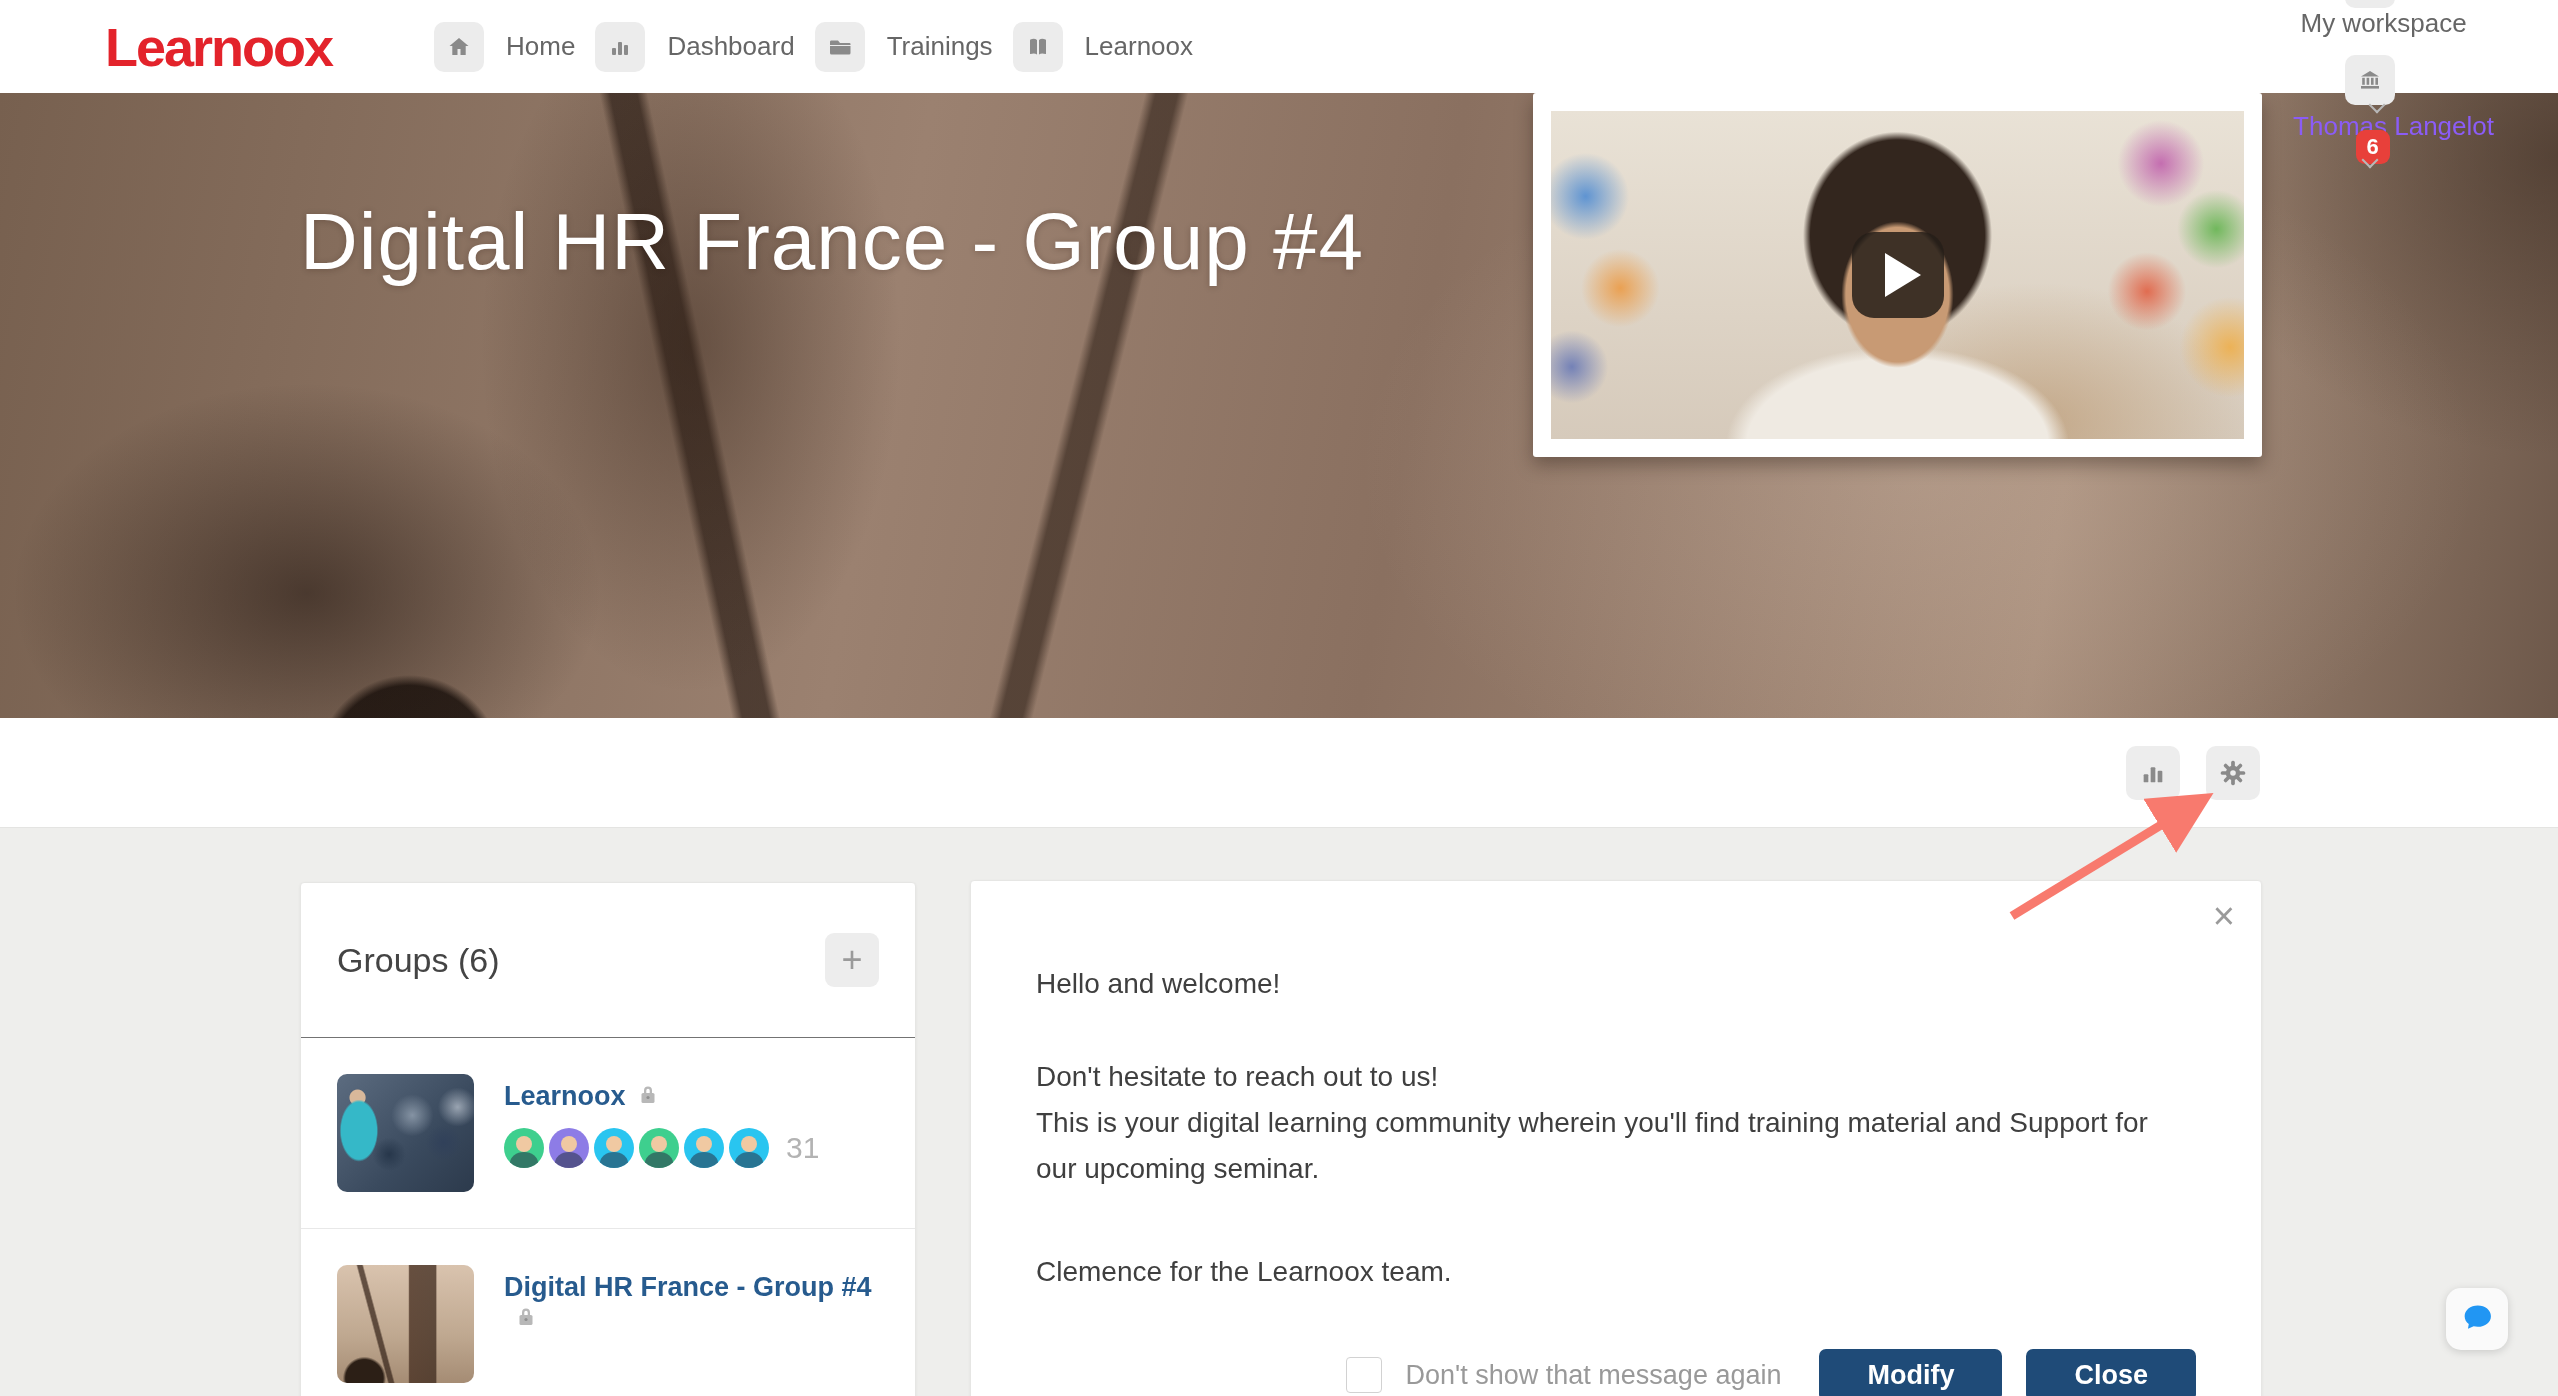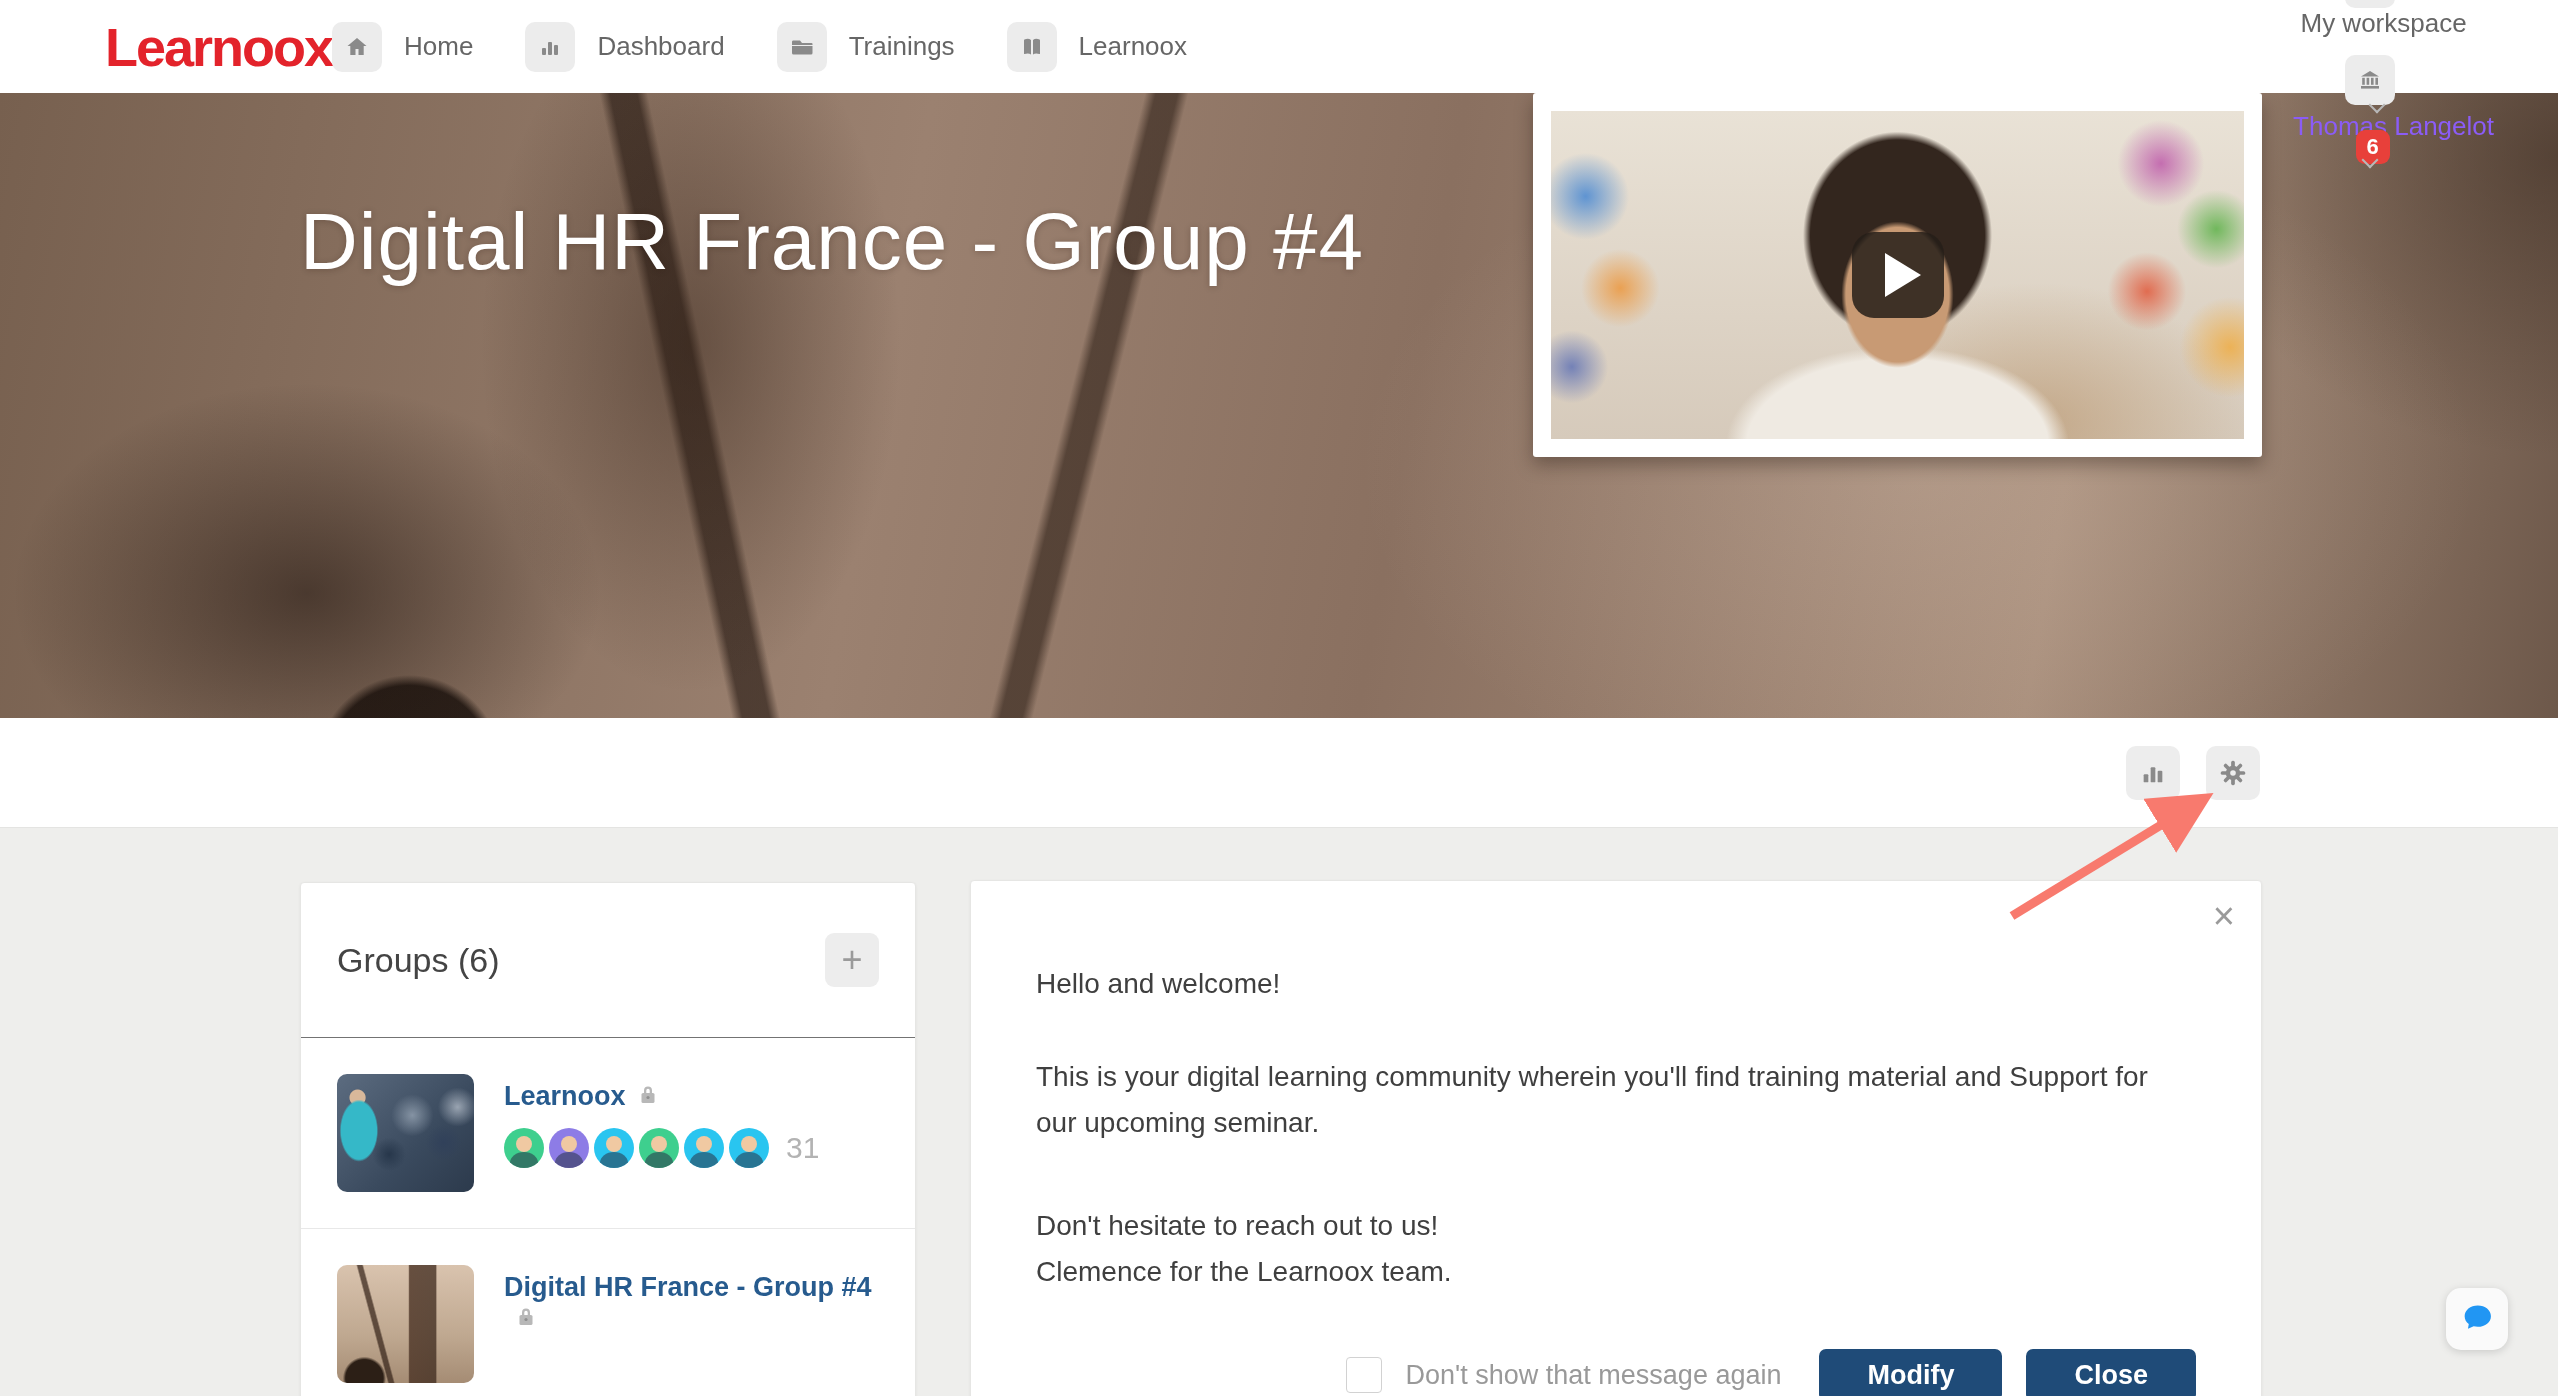--- a/index.html
+++ b/index.html
@@ -4,21 +4,21 @@
 <style>
   * { margin:0; padding:0; box-sizing:border-box; }
   html,body { width:2558px; height:1396px; overflow:hidden; background:#eeeeec;
               font-family:"Liberation Sans", sans-serif; }
   .page { position:relative; width:2558px; height:1396px; }
 
   
   .navbar { height:93px; background:#ffffff; display:flex; align-items:center;
             padding:0 64px 0 105px; position:relative; z-index:5; }
   .logo { font-size:54px; font-weight:bold; color:#e3232b; letter-spacing:-2px; cursor:pointer; }
-  .nav-menu { display:flex; align-items:flex-start; gap:52px; }
+  .nav-menu { display:flex; align-items:flex-start; margin-left:102px; gap:20px; }
   .nav-item { display:flex; align-items:center; gap:22px; cursor:pointer; }
   .icon-btn { width:50px; height:50px; background:#ececec; border-radius:10px;
               display:flex; align-items:center; justify-content:center; }
   .icon-btn svg { width:24px; height:24px; }
   .nav-label { font-size:26px; color:#666; }
   .nav-right { margin-left:auto; display:flex; align-items:center;flex-direction:column; }
   .chev { width:12px; height:12px; border-right:2px solid #b8b8b8; border-bottom:2px solid #b8b8b8;
           transform:rotate(45deg); margin-top:-6px; display:inline-block; }
   .avatar-wrap { position:relative; margin:0 14px 0 20px; }
   .user-avatar { width:54px; height:54px; border-radius:50%;
@@ -290,22 +290,22 @@
                 <rect x="5.5" y="10" width="13" height="10" rx="1.6"></rect>
                 <circle cx="12" cy="14.5" r="1.6" fill="#8f8f8f"></circle>
               </svg></span>
         </div>
       </div>
     </aside>
 
     <section class="card welcome-card">
       <span class="wc-close">×</span>
       <p class="wc-text wc-greeting">Hello and welcome!</p>
+      <p class="wc-text">Don't hesitate to reach out to us!</p>
       <p class="wc-text wc-paragraph">This is your digital learning community wherein you'll find training material and Support for our upcoming seminar.</p>
-      <p class="wc-text">Don't hesitate to reach out to us!</p>
       <p class="wc-text">Clemence for the Learnoox team.</p>
       <div class="wc-footer">
         <span class="checkbox"></span>
         <span class="checkbox-label">Don't show that message again</span>
         <button class="btn">Modify</button>
         <button class="btn">Close</button>
       </div>
     </section>
 
   </main>

